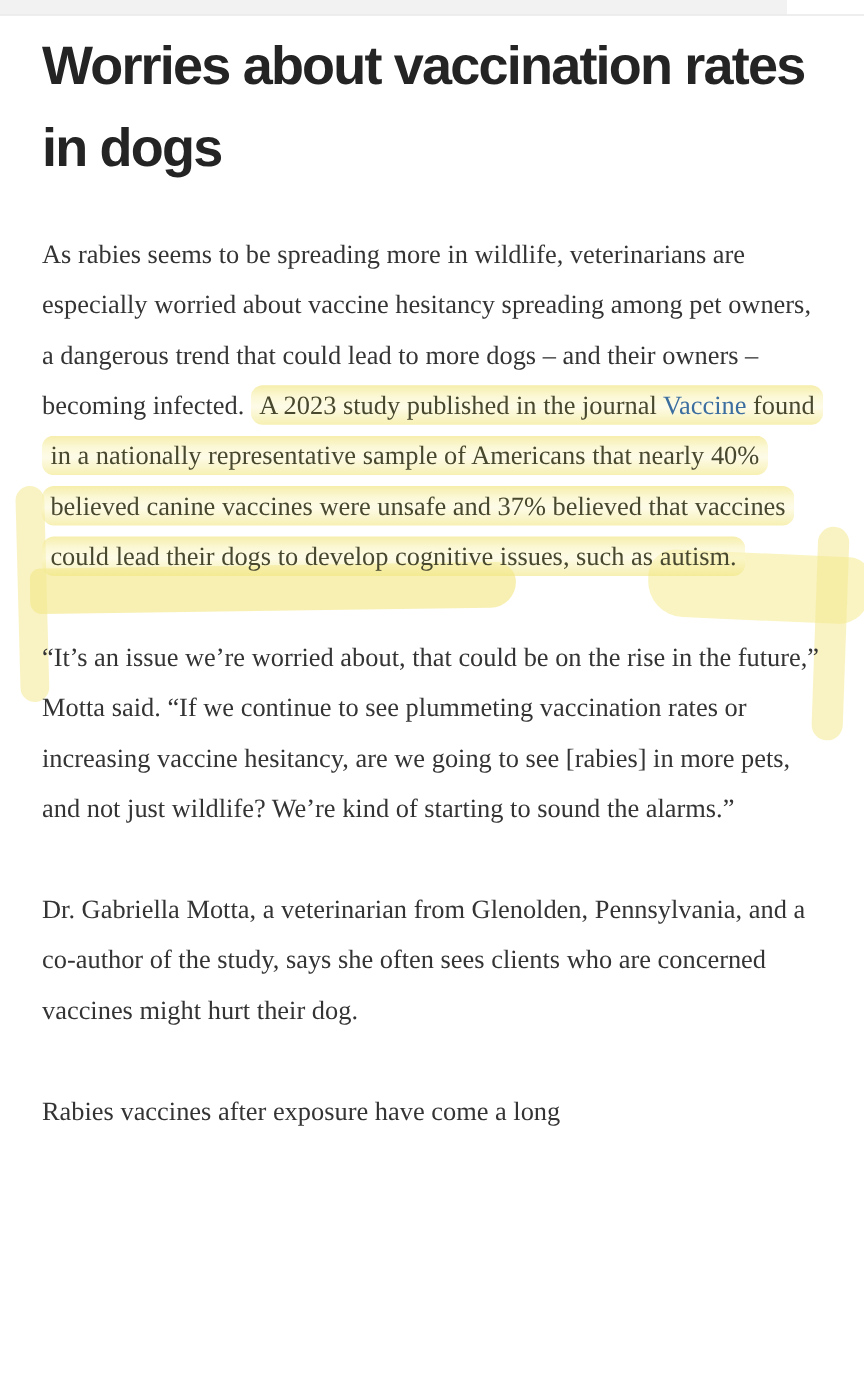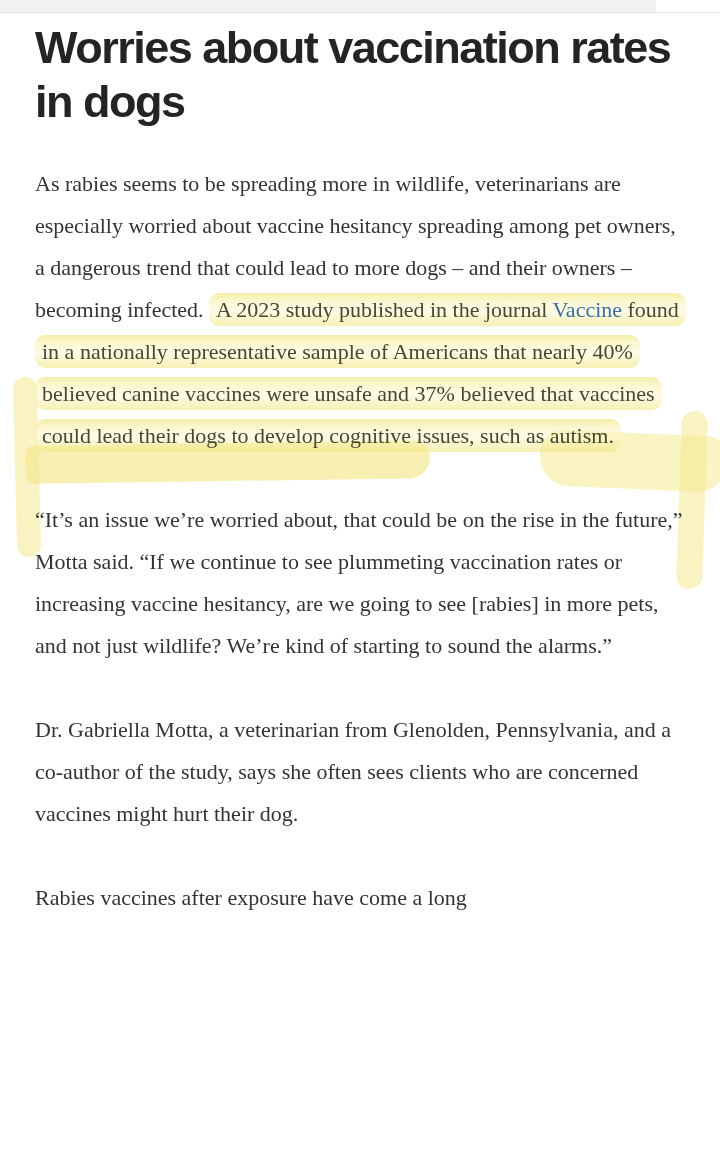--- a/index.html
+++ b/index.html
@@ -21,21 +21,21 @@
     background:linear-gradient(to right, var(--top-bar) 0px, var(--top-bar) 656px, #ffffff 656px);
     border-bottom:1px solid #e3e3e3;
   }
   article{
     padding:8px 33px 0 35px;
   }
   h1.headline{
     font-family:"Liberation Sans", sans-serif;
     font-weight:700;
     font-size:45px;
-    line-height:54px;
+    line-height:68px;
     letter-spacing:-1.5px;
     color:var(--heading-text);
     margin:0 0 34px 0;
   }
   p.body-p{
     font-size:22px;
     line-height:42px;
     color:var(--body-text);
     margin:0 0 42px 0;
     position:relative;

